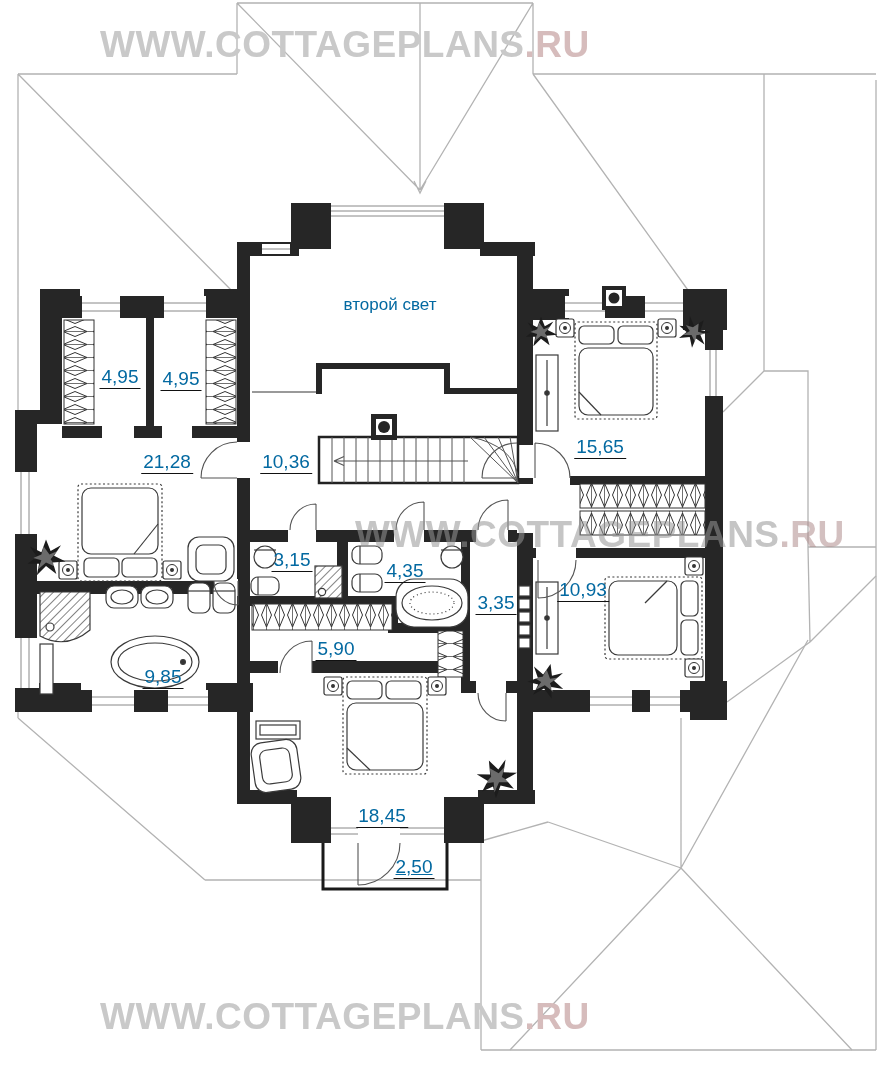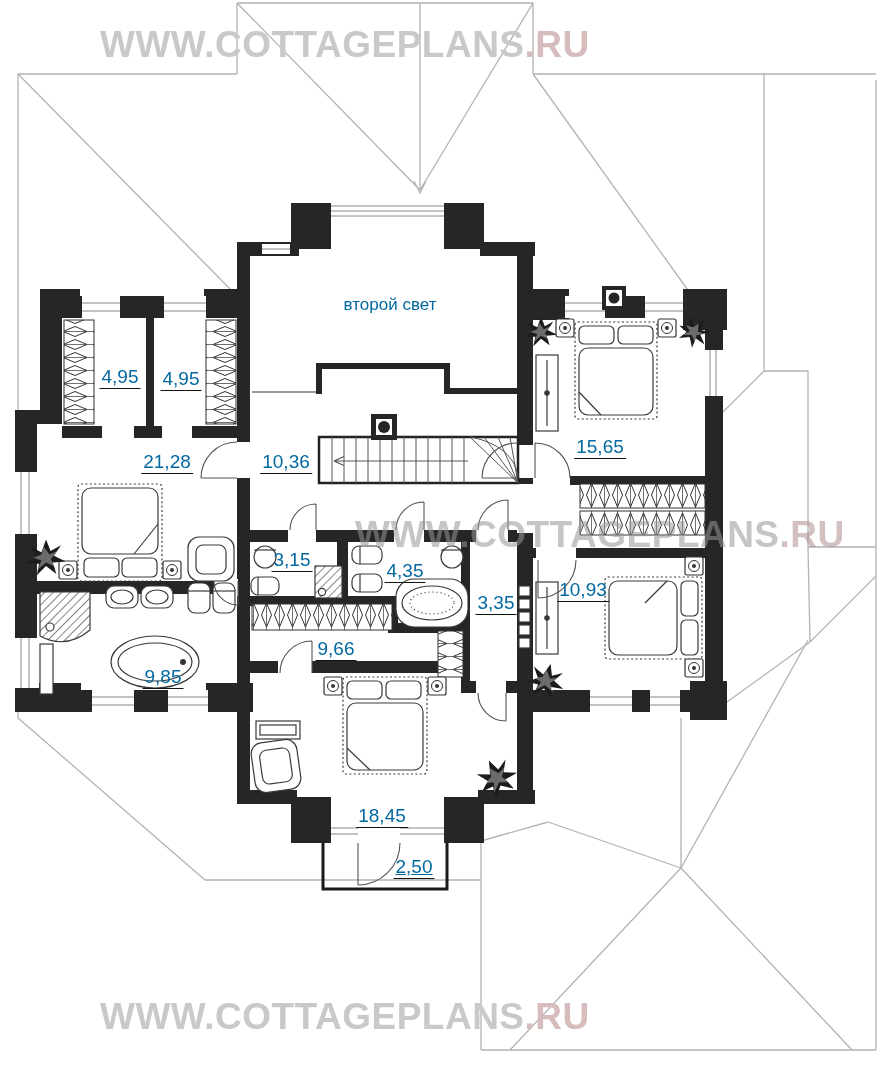--- a/index.html
+++ b/index.html
@@ -357,21 +357,21 @@
 <div class="room-label u" style="left:286px;top:463px;">10,36</div>
 <div class="room-label u" style="left:120px;top:378px;">4,95</div>
 <div class="room-label u" style="left:181px;top:380px;">4,95</div>
 <div class="room-label u" style="left:167px;top:463px;">21,28</div>
 <div class="room-label u" style="left:600px;top:448px;">15,65</div>
 <div class="room-label u" style="left:292px;top:561px;">3,15</div>
 <div class="room-label u" style="left:405px;top:572px;">4,35</div>
 <div class="room-label u" style="left:496px;top:604px;">3,35</div>
 <div class="room-label u" style="left:583px;top:591px;">10,93</div>
 <div class="room-label u" style="left:163px;top:630px;margin-top:48px;">9,85</div>
-<div class="room-label u" style="left:336px;top:650px;">9,66</div>
+<div class="room-label u" style="left:336px;top:650px;">5,90</div>
 <div class="room-label u" style="left:382px;top:817px;">18,45</div>
 <div class="room-label u" style="left:414px;top:868px;text-decoration:underline;">2,50</div>
 
 <div class="wm" style="left:100px;top:26px;">
   <span>WWW.COTTAGEPLANS</span><span class="ru">.RU</span>
 </div>
 <div class="wm mid" style="left:355px;top:516px;">
   <span>WWW.COTTAGEPLANS</span><span class="ru">.RU</span>
 </div>
 <div class="wm" style="left:100px;top:998px;">

